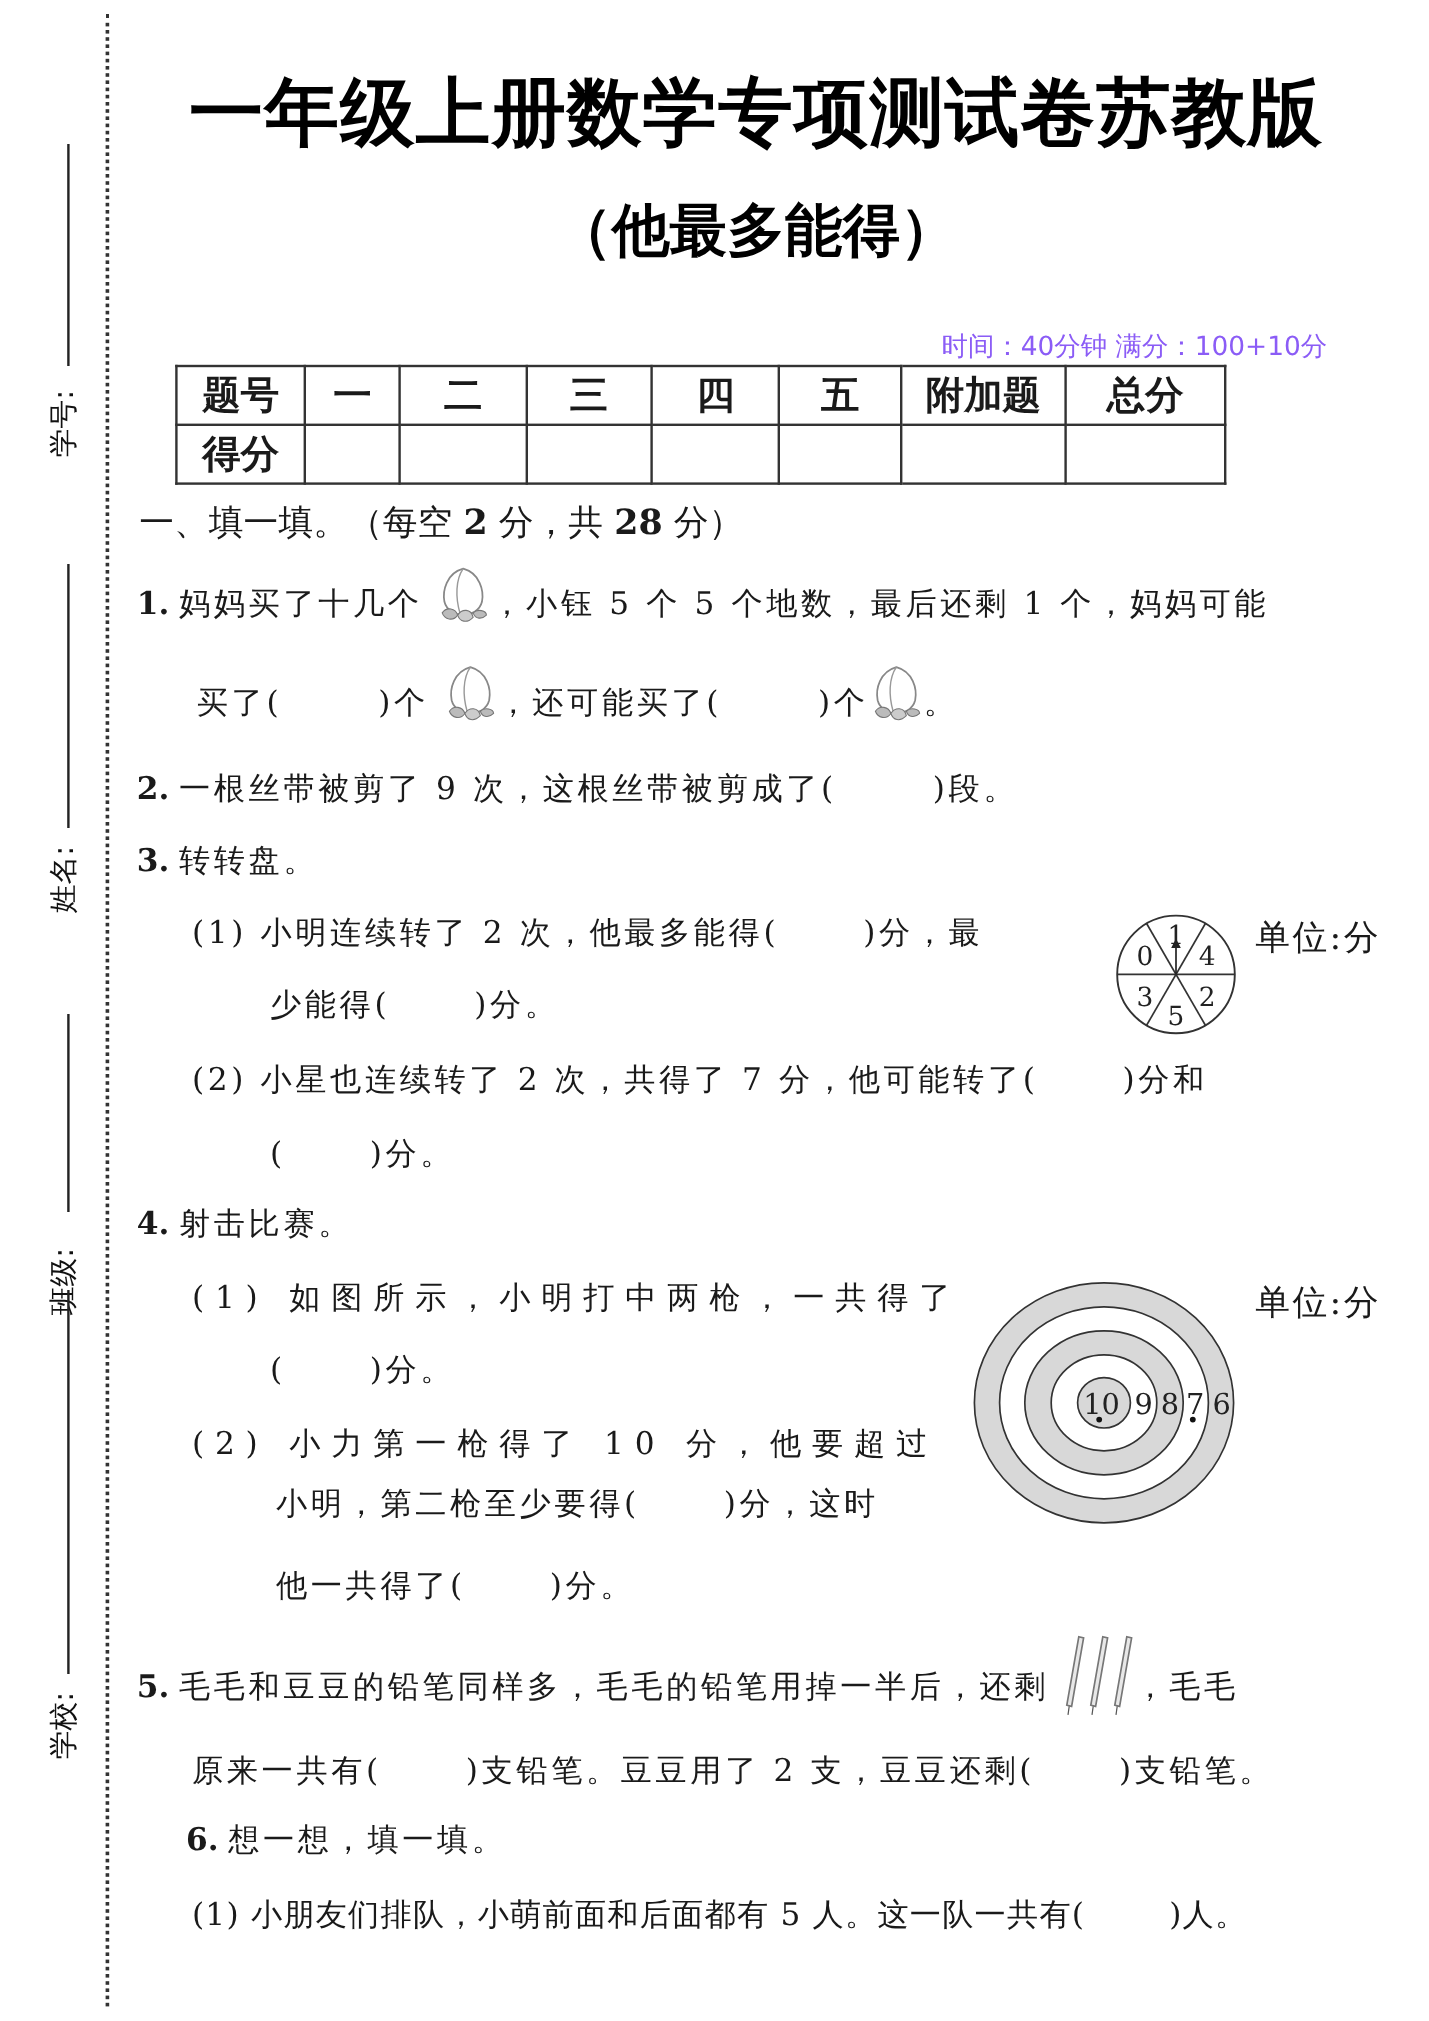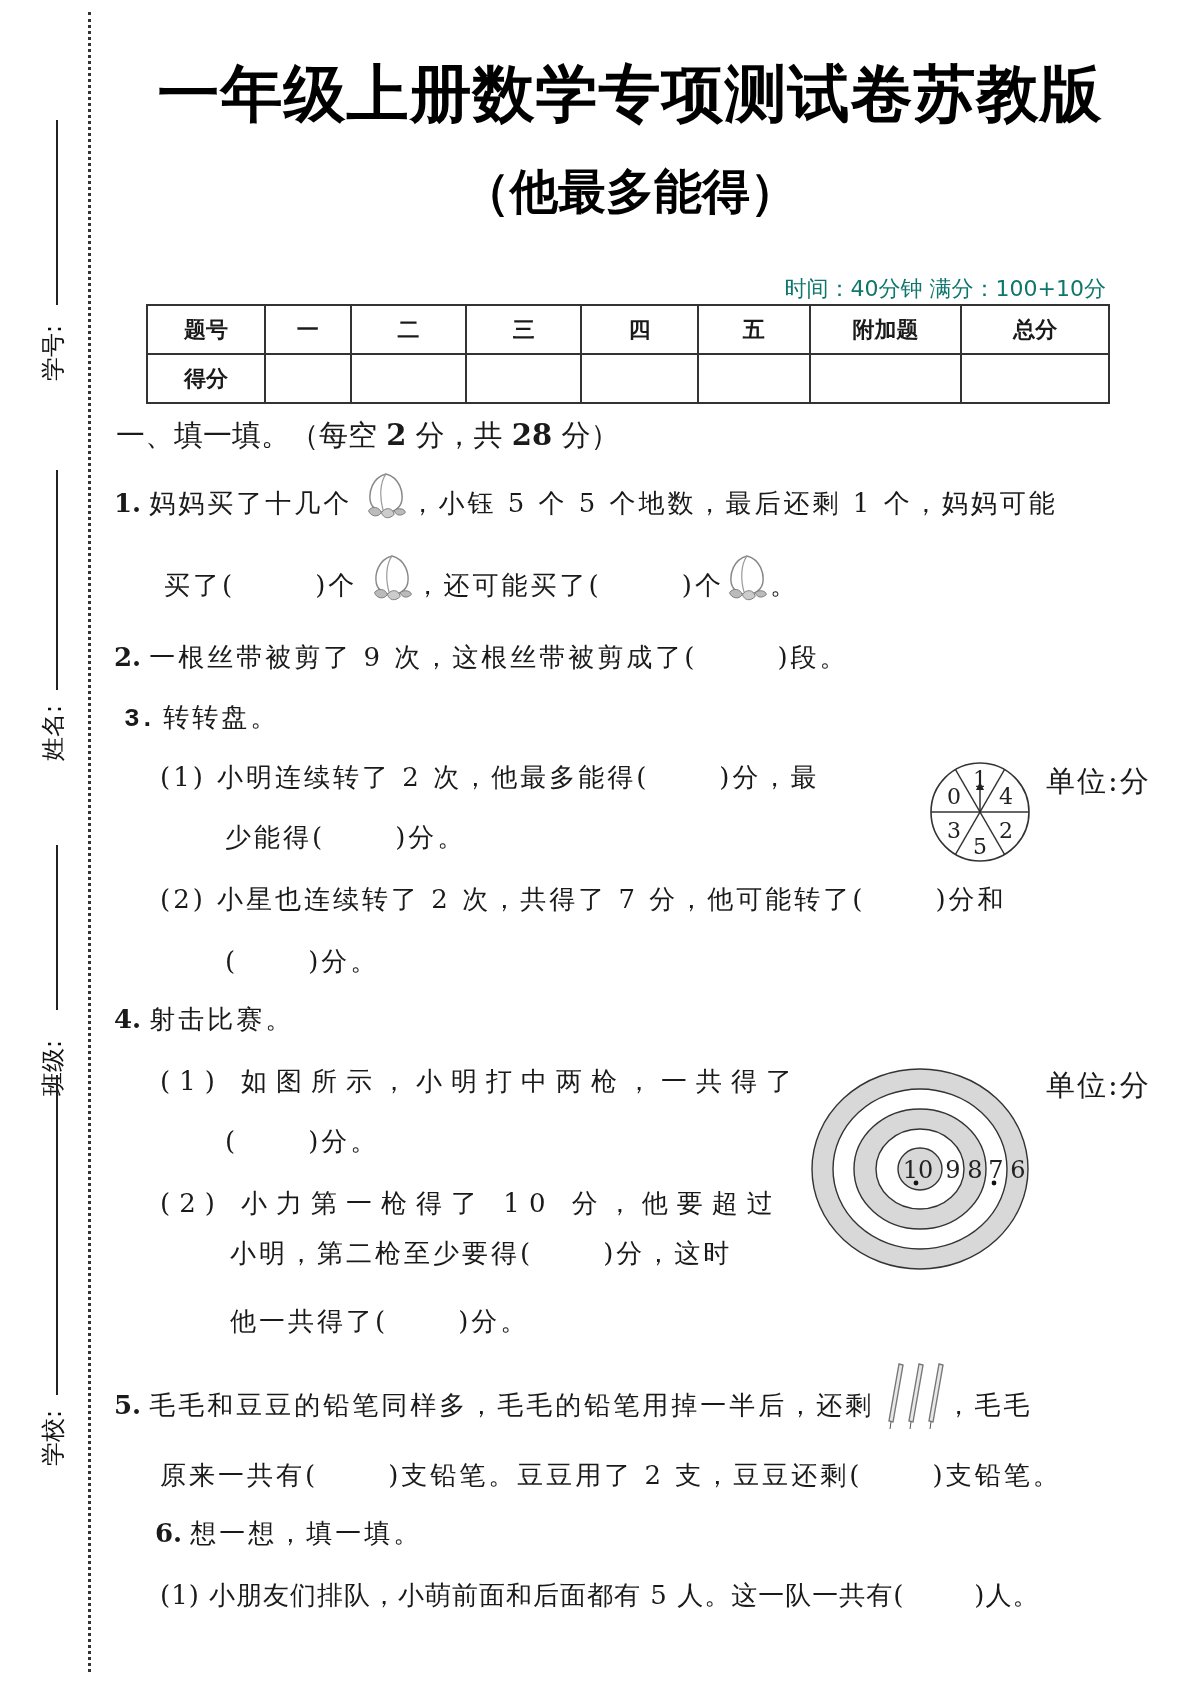--- a/index.html
+++ b/index.html
@@ -25,25 +25,25 @@
     font-family:"DejaVu Sans", "Liberation Sans", sans-serif; font-weight:bold;
     font-size:62px; letter-spacing:1px; color:#000;
   }
   .subtitle {
     position:absolute; left:130px; top:160px; width:1000px; text-align:center;
     font-family:"DejaVu Sans", "Liberation Sans", sans-serif; font-weight:bold;
     font-size:48px; color:#000;
   }
   .meta {
     position:absolute; right:85px; top:274px; font-family:"DejaVu Sans", sans-serif;
-    font-size:22px; color:#0f766e;
+    font-size:22px; color:#8b5cf6;
   }
   table.score {
-    position:absolute; left:146px; top:304px; width:964px; border-collapse:collapse;
-    font-family:"DejaVu Sans", sans-serif; font-size:22px; font-weight:bold;
+    position:absolute; left:146px; top:304px; width:876px; border-collapse:collapse;
+    font-family:"DejaVu Sans", sans-serif; font-size:32px; font-weight:bold;
   }
   table.score td { border:2px solid #333; text-align:center; height:47px; padding:0; }
   .section-head { position:absolute; left:116px; top:416px; font-size:29px; white-space:nowrap; }
   .section-head b { font-weight:bold; }
   .q { position:absolute; font-size:26px; white-space:nowrap; letter-spacing:3px; }
   .qnum { font-weight:bold; margin-right:8px; letter-spacing:0; }
   .blank { display:inline-block; }
   .peach { display:inline-block; vertical-align:middle; }
   .unit { position:absolute; font-size:29px; white-space:nowrap; letter-spacing:2px; }
 </style>
@@ -131,21 +131,21 @@
       <use href="#peach"></use>
     </svg><span>，还可能买了(</span><span class="blank" style="width:80px"></span><span>)个</span><svg class="peach" width="46" height="52" style="margin-top:-18px">
       <use href="#peach"></use>
     </svg><span>。</span>
 </div>
 
 <div class="q" style="left:114px; top:640px;">
   <span class="qnum">2.</span><span>一根丝带被剪了 9 次，这根丝带被剪成了(</span><span class="blank" style="width:80px"></span><span>)段。</span>
 </div>
 
-<div class="q" style="left:124px; top:700px;font-family:Liberation Mono, monospace;">
+<div class="q" style="left:114px; top:700px;">
   <span class="qnum">3.</span><span>转转盘。</span>
 </div>
 <div class="q" style="left:160px; top:760px;">
   <span>(1) 小明连续转了 2 次，他最多能得(</span><span class="blank" style="width:70px"></span><span>)分，最</span>
 </div>
 <div class="q" style="left:225px; top:820px;">
   <span>少能得(</span><span class="blank" style="width:70px"></span><span>)分。</span>
 </div>
 
 <svg class="abs" style="left:928px; top:760px;" width="104" height="104" viewBox="0 0 104 104">

